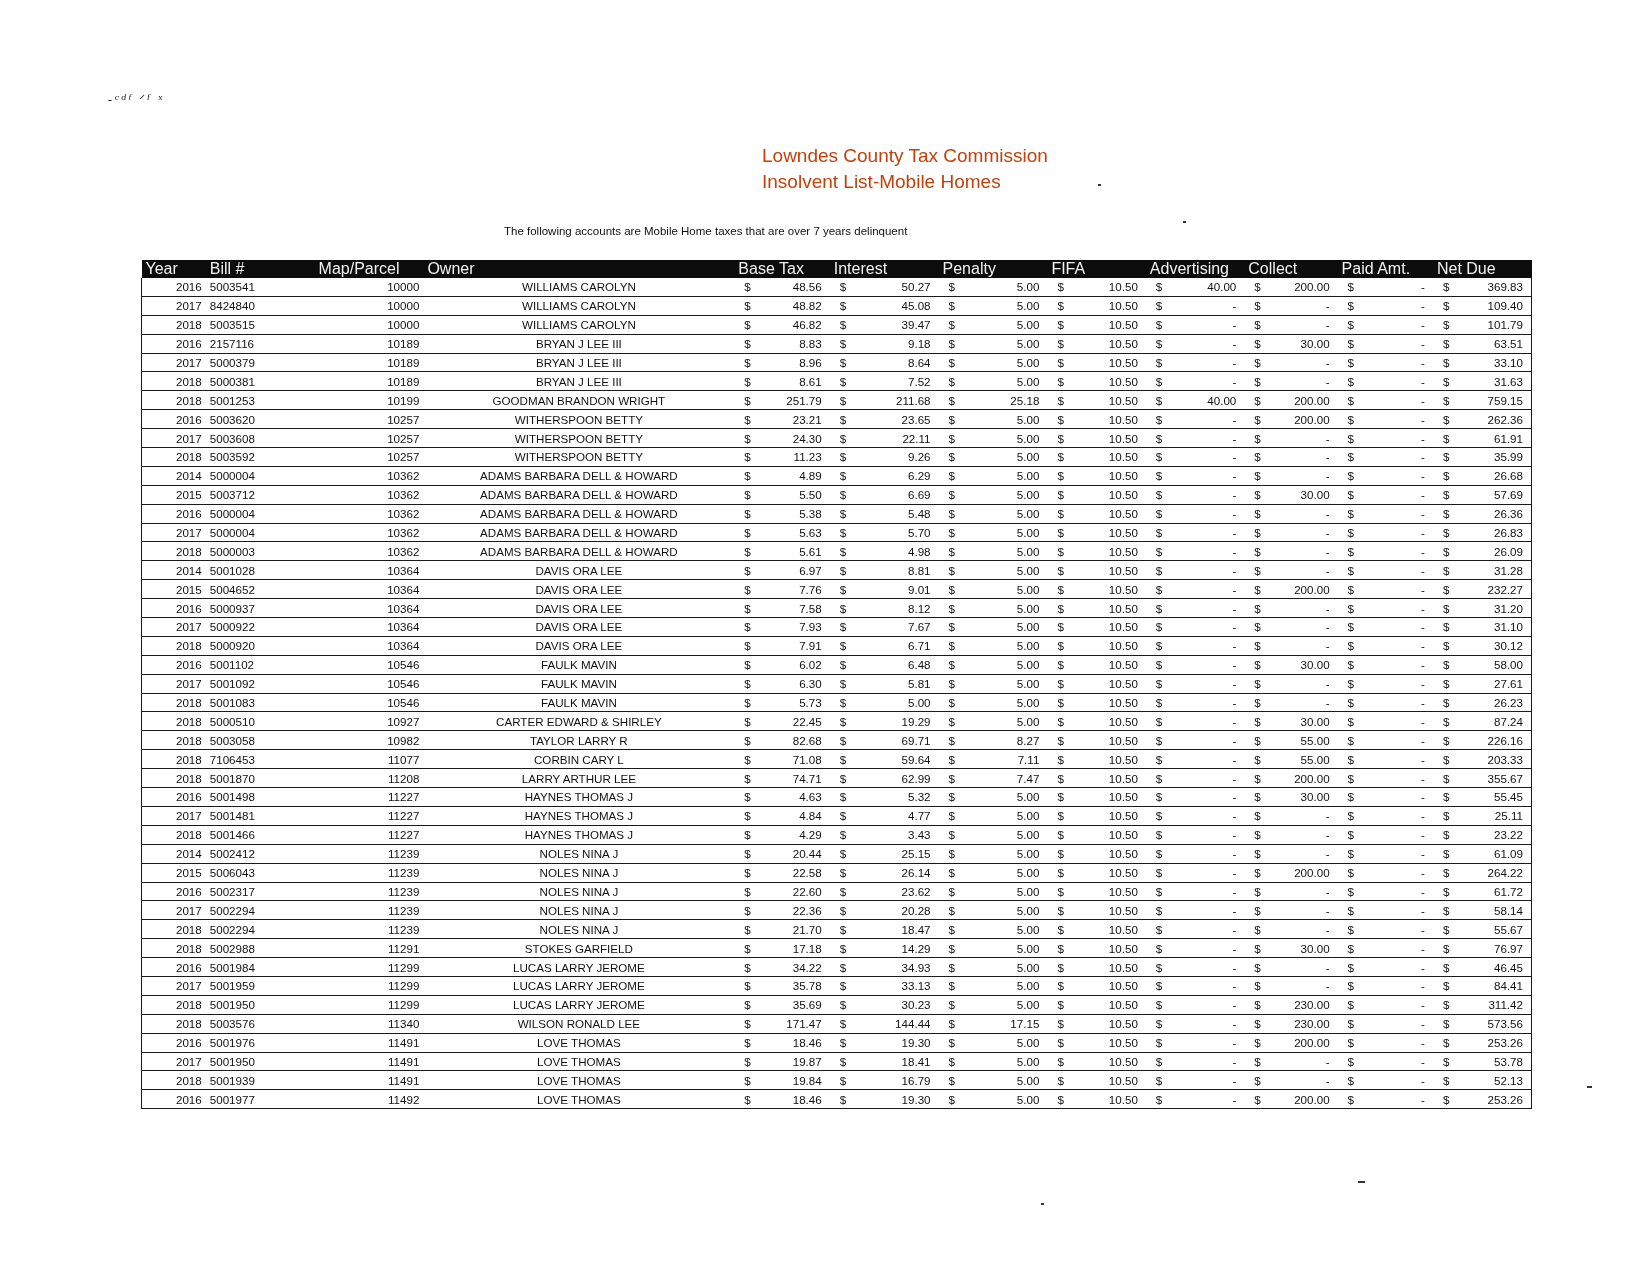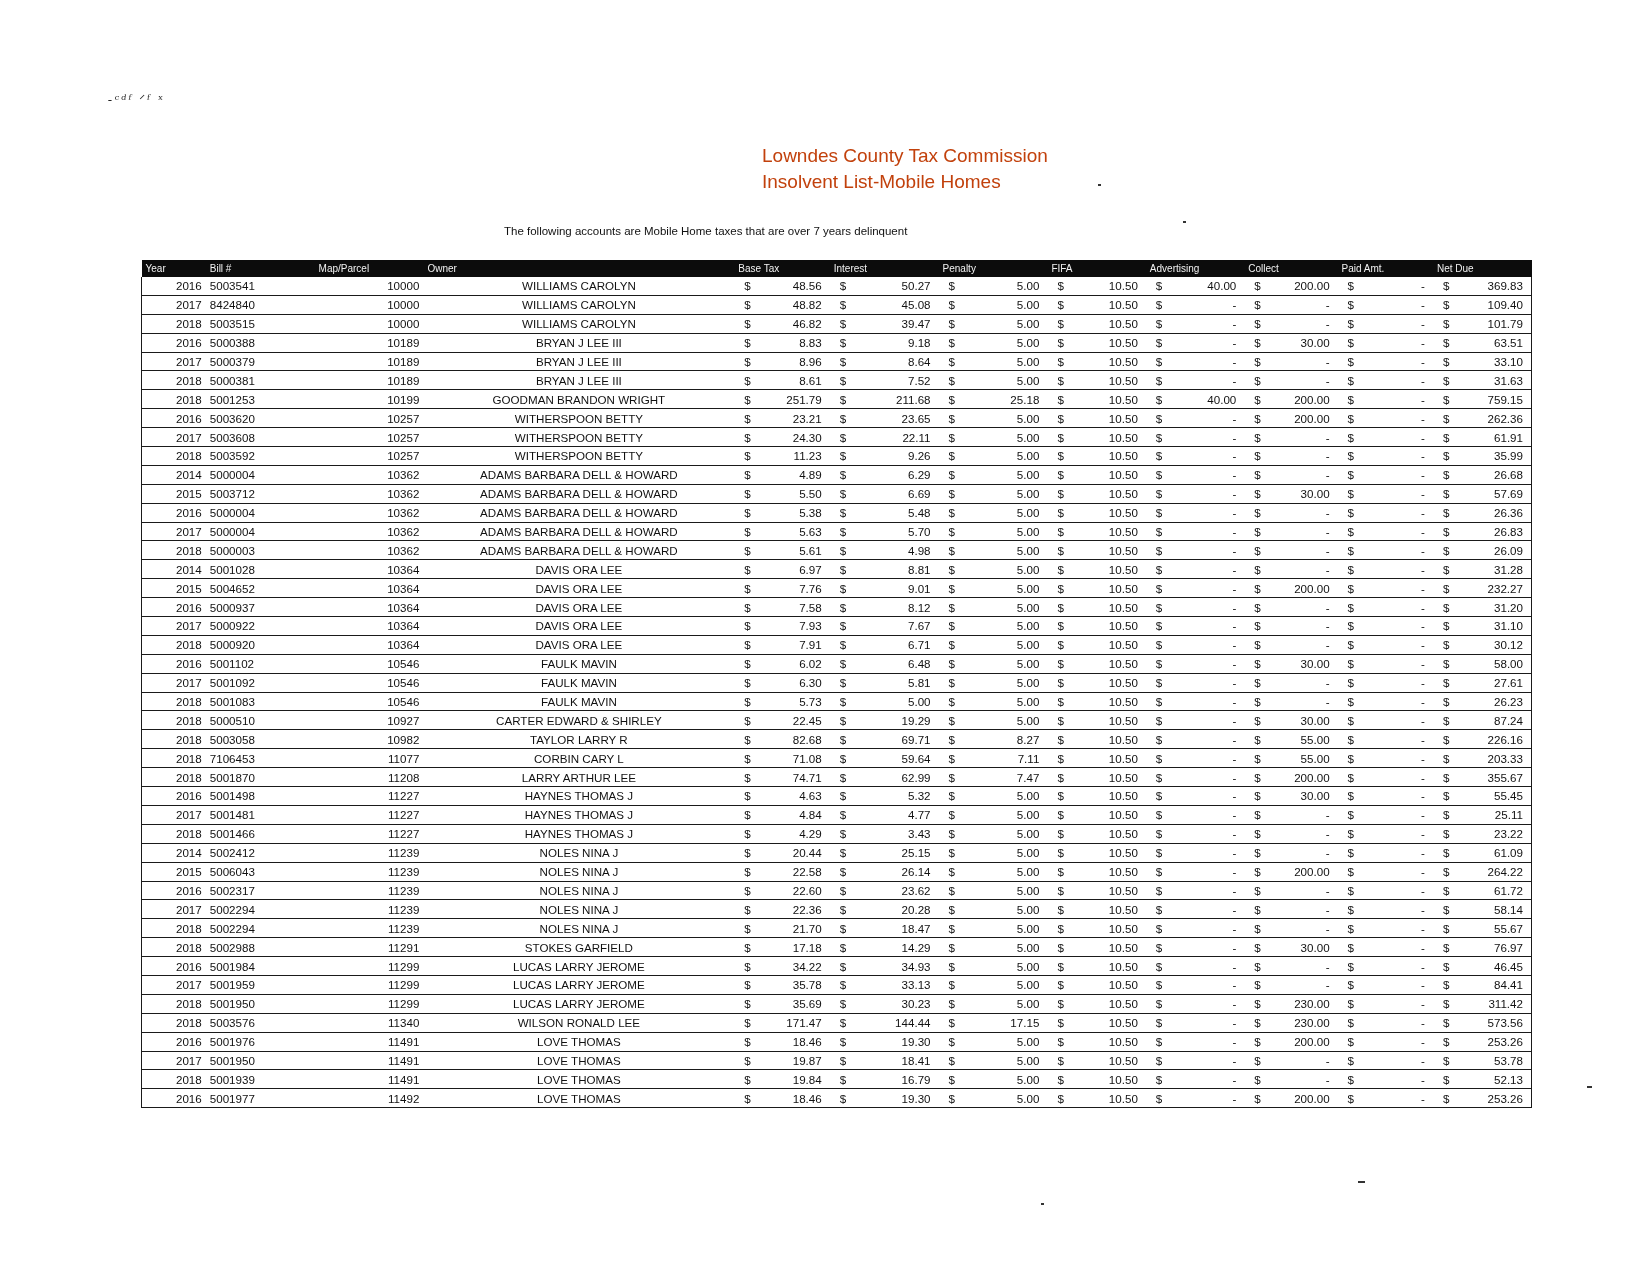--- a/index.html
+++ b/index.html
@@ -7,21 +7,21 @@
          font-family: "Liberation Sans", sans-serif; color: #111; }
   .scribble { position: absolute; left: 108px; top: 92px; font-size: 13px; color: #222;
               letter-spacing: 2px; font-family: "DejaVu Serif", serif; transform: skewX(-8deg); }
   .title-block { position: absolute; left: 762px; top: 143px; font-size: 19px; line-height: 26px; color: #c2410c; }
   .subtitle-note { position: absolute; left: 488px; top: 225px; font-size: 11.5px; color: #111; margin-left: 16px; }
   .stray { position: absolute; width: 3px; height: 2px; background: #333; }
   table.ledger { position: absolute; left: 141px; top: 260px; width: 1391px; border-collapse: collapse;
                  font-family: "Liberation Sans Narrow", "Liberation Sans", sans-serif; font-size: 11.6px;
                  table-layout: fixed; }
   table.ledger thead th { background: #0c0c0c; color: #f2f2f2; font-weight: normal; height: 17px;
-                          padding: 0 4px; text-align: left; white-space: nowrap; font-size: 10px; }
+                          padding: 0 4px; text-align: left; white-space: nowrap; font-size: 16px; }
   table.ledger tbody td { height: 17.9px; padding: 0 4px; border-bottom: 1.4px solid #1a1a1a;
                           white-space: nowrap; overflow: hidden; }
   table.ledger tbody tr td:first-child { border-left: 1.4px solid #1a1a1a; }
   table.ledger tbody tr td:last-child { border-right: 1.4px solid #1a1a1a; }
   .c { text-align: left; }
   .r { text-align: right; }
   .l { text-align: center; }
   .money { display: flex; justify-content: space-between; }
   .money .sym { padding-left: 6px; }
   .money .amt { padding-right: 4px; }
@@ -237,21 +237,21 @@
     <td>
           <div class="money">
             <span class="sym">$</span>
             <span class="amt">101.79</span>
           </div>
         </td>
   </tr>
 
   <tr>
     <td class="r">2016</td>
-    <td class="c">5000388</td>
+    <td class="c">2157116</td>
     <td class="r">10189</td>
     <td colspan="2" class="l">BRYAN J LEE III</td>
     <td>
           <div class="money">
             <span class="sym">$</span>
             <span class="amt">8.83</span>
           </div>
         </td>
     <td>
           <div class="money">

